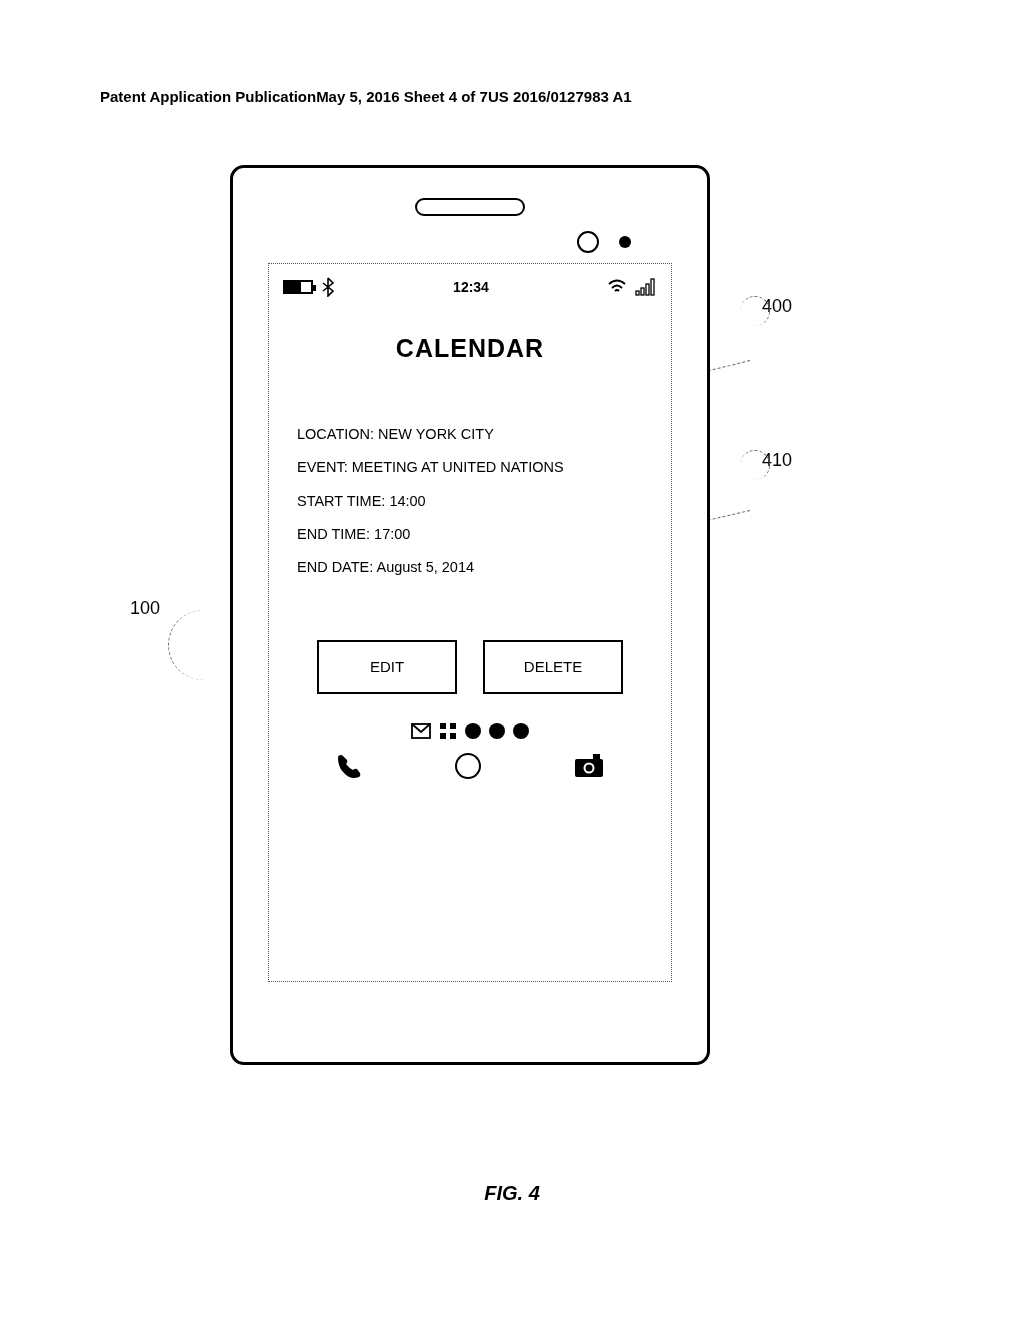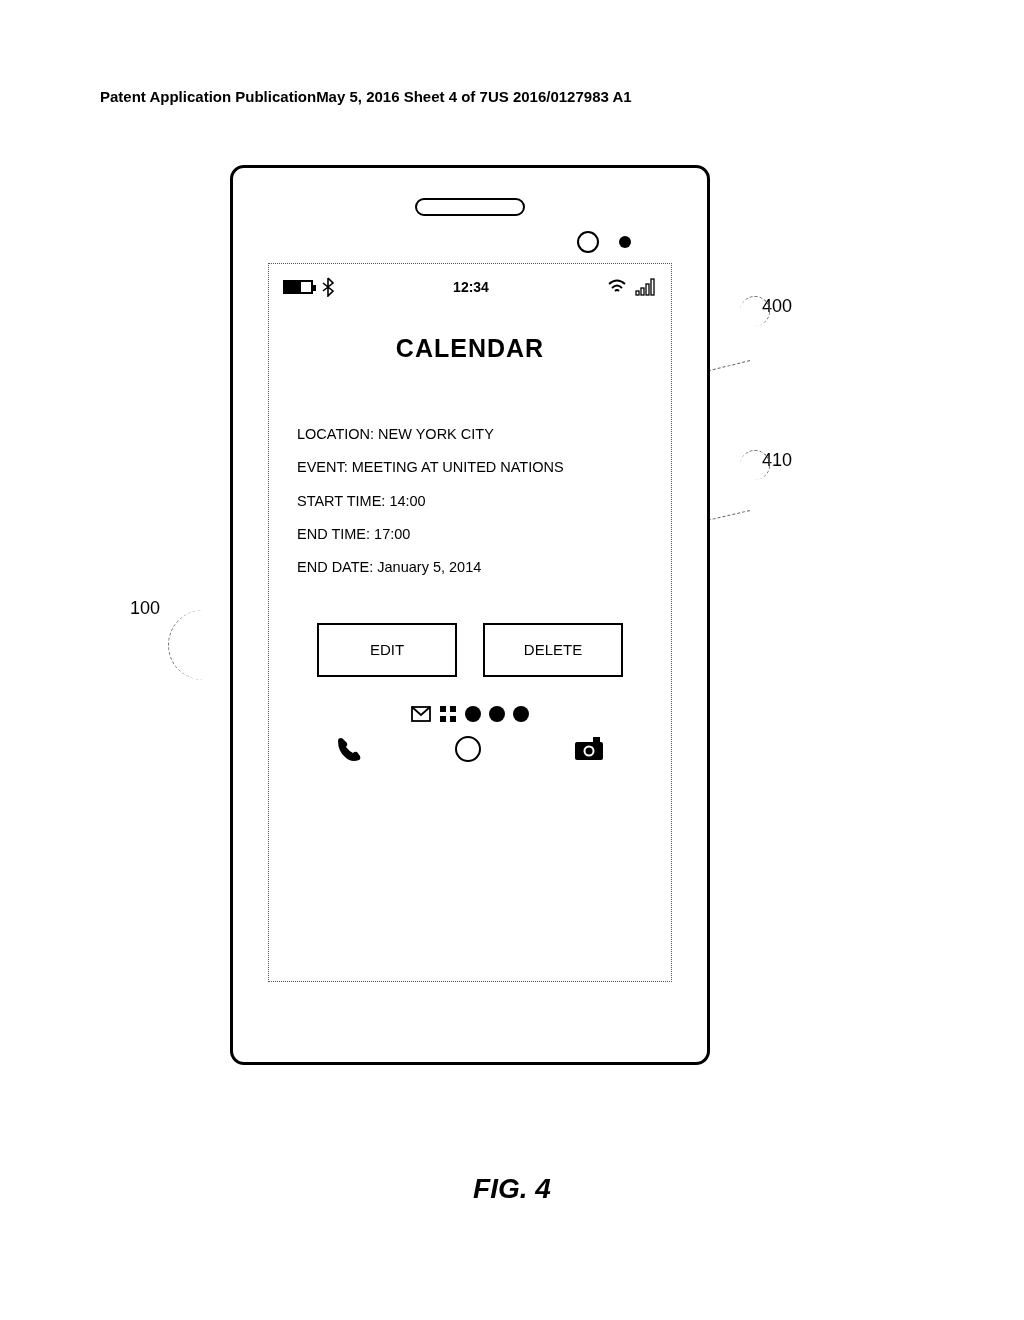--- a/index.html
+++ b/index.html
@@ -111,21 +111,21 @@
   }
   .event-block {
     margin: 55px 28px 0 28px;
     font-size: 14.5px;
     line-height: 2.3;
   }
   .btn-row {
     display: flex;
     justify-content: center;
     gap: 26px;
-    margin-top: 38px;
+    margin-top: 55px;
   }
   .btn {
     width: 140px;
     height: 54px;
     border: 2px solid #000;
     display: flex;
     align-items: center;
     justify-content: center;
     font-size: 15px;
   }
@@ -174,21 +174,21 @@
     width: 0; height: 0;
     border-top: 5px solid transparent;
     border-bottom: 5px solid transparent;
     border-right: 9px solid #000;
   }
   .fig-caption {
     position: absolute;
     bottom: 115px;
     left: 0; right: 0;
     text-align: center;
-    font-size: 28px;
+    font-size: 20px;
     font-weight: bold;
     font-style: italic;
   }
 </style>
 </head>
 <body>
 
 <div class="page-header">
   <span>Patent Application Publication</span>
   <span>May 5, 2016  Sheet 4 of 7</span>
@@ -240,21 +240,21 @@
       </div>
     </div>
 
     <div class="app-title">CALENDAR</div>
 
     <div class="event-block">
       <div>LOCATION:  NEW YORK CITY</div>
       <div>EVENT: MEETING AT UNITED NATIONS</div>
       <div>START TIME: 14:00</div>
       <div>END TIME: 17:00</div>
-      <div>END DATE: January 5, 2014</div>
+      <div>END DATE: August 5, 2014</div>
     </div>
 
     <div class="btn-row">
       <div class="btn">EDIT</div>
       <div class="btn">DELETE</div>
     </div>
 
     <div class="pager-row">
       <svg width="20" height="16" viewBox="0 0 20 16">
         <rect x="1" y="1" width="18" height="14" fill="none" stroke="#000" stroke-width="1.8"></rect>

